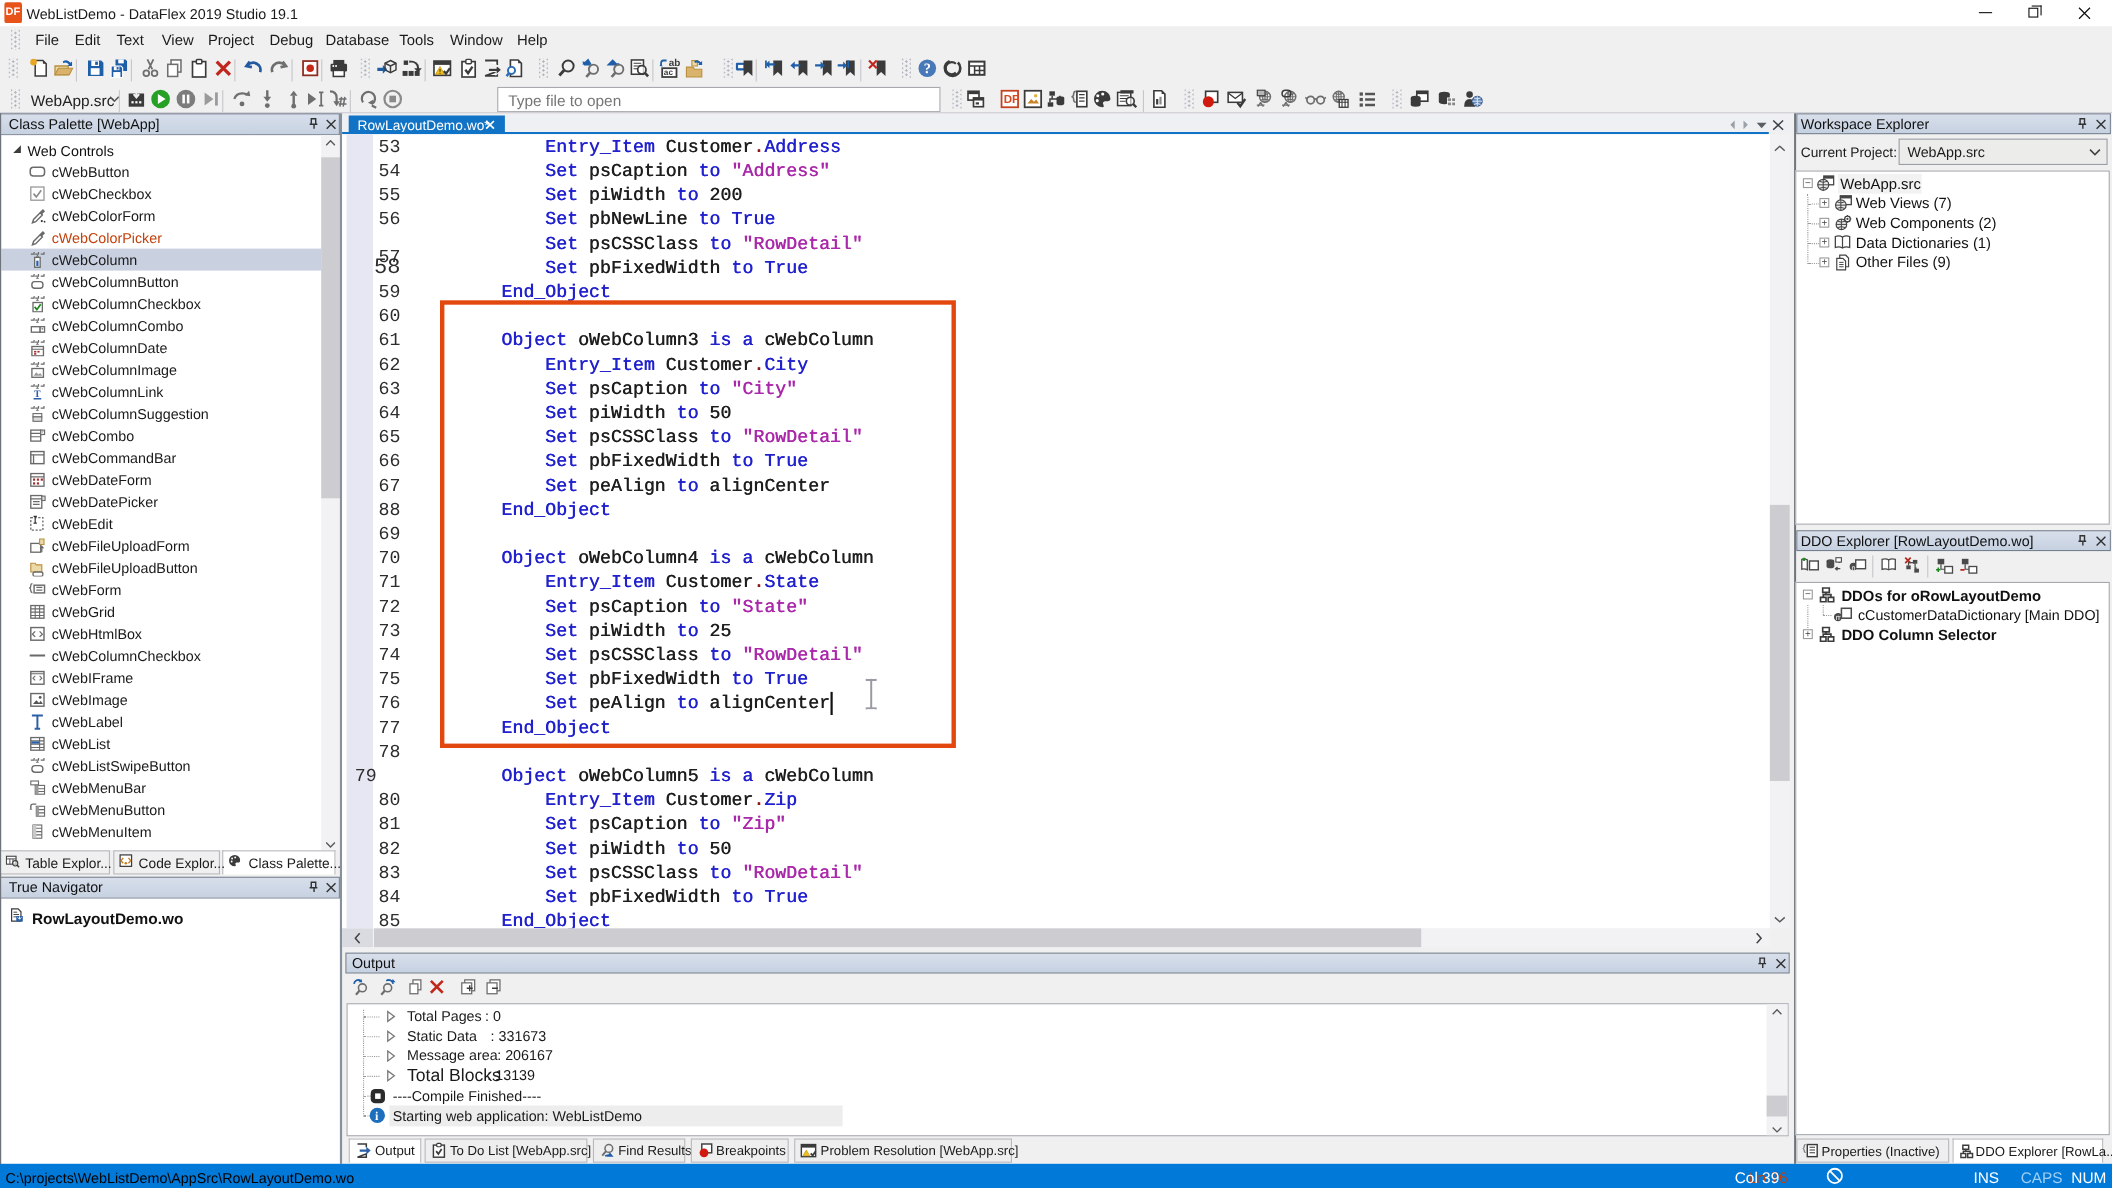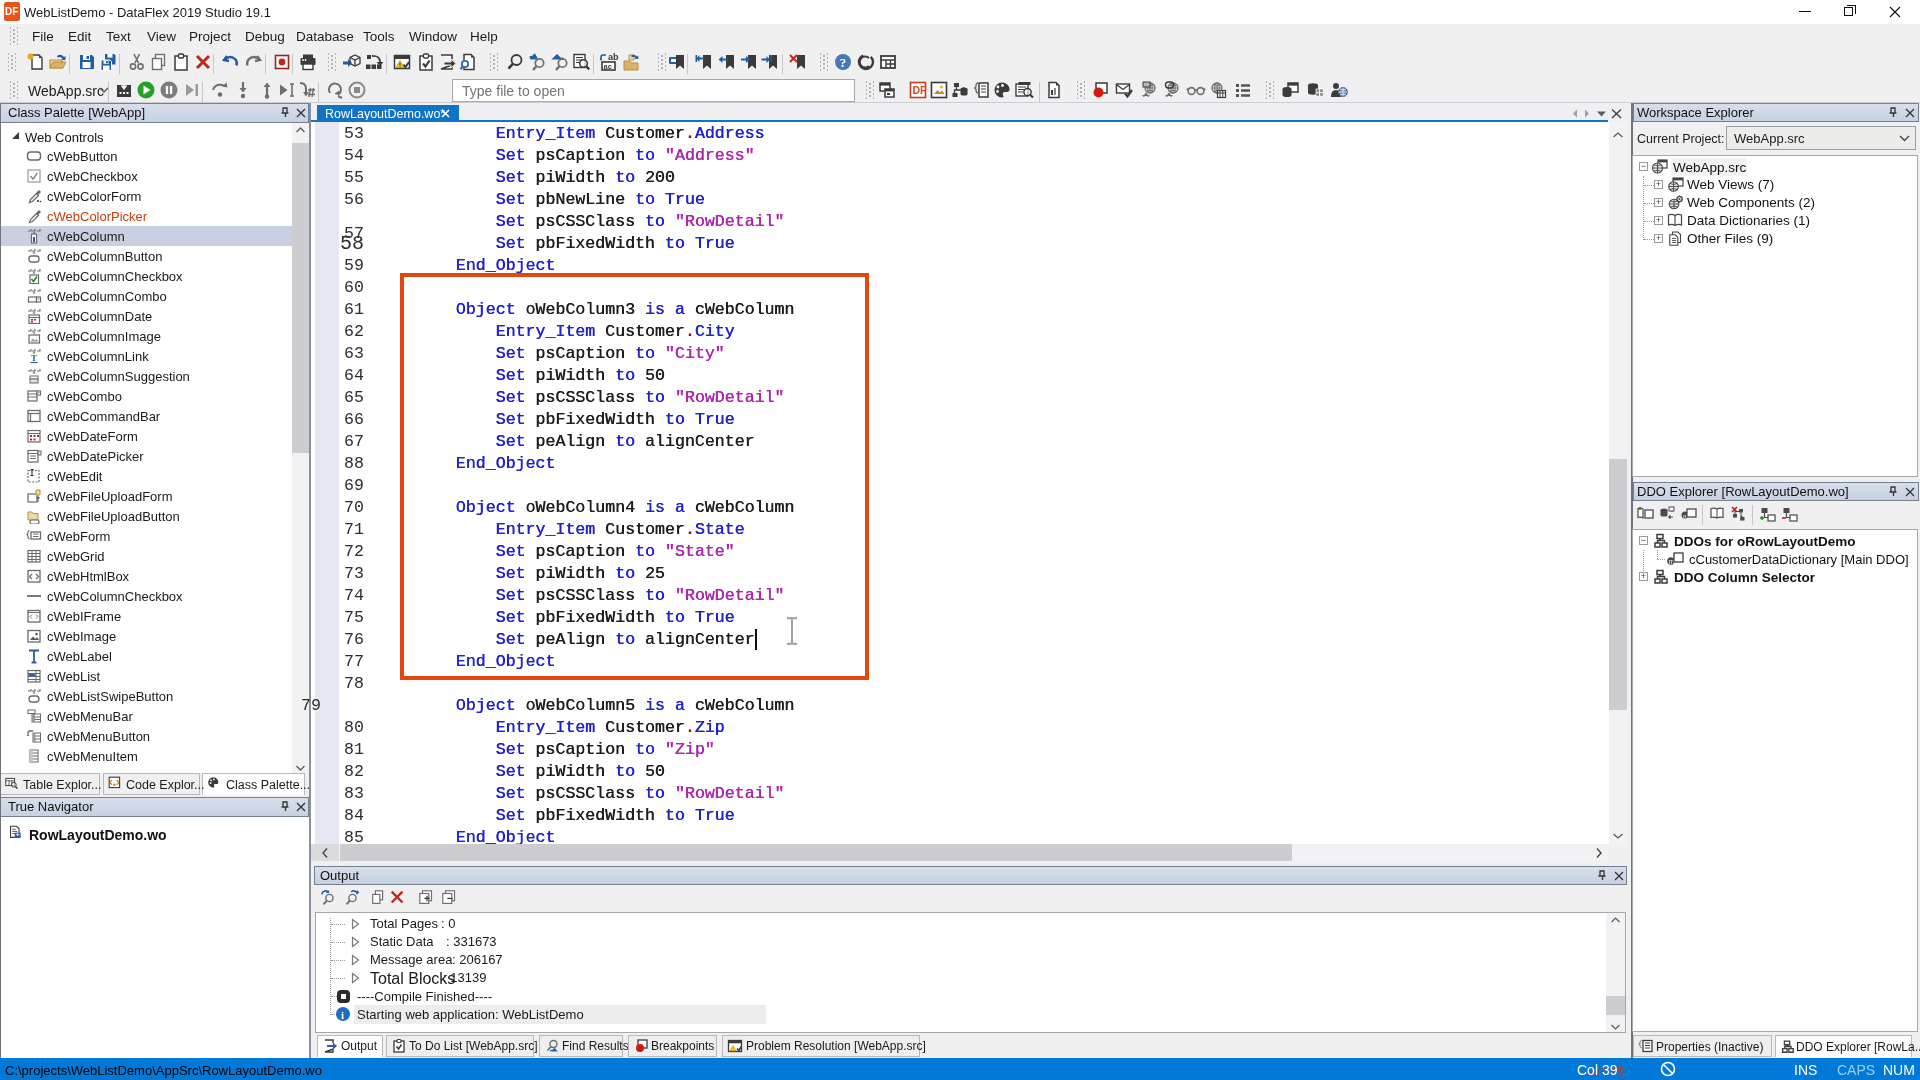--- a/index.html
+++ b/index.html
@@ -361,21 +361,21 @@
 <div class="t mono code" style="left:376px;top:563px;font-size:16.6px;line-height:22px;color:#1e1e1e">            <span style="color:#2121cd">Set</span> piWidth <span style="color:#2121cd">to</span> 25</div>
 <div class="t mono" style="left:301px;top:585px;width:63px;text-align:right;font-size:16.6px;line-height:22px;color:#2d2d2d">74</div>
 <div class="t mono code" style="left:376px;top:585px;font-size:16.6px;line-height:22px;color:#1e1e1e">            <span style="color:#2121cd">Set</span> psCSSClass <span style="color:#2121cd">to</span> <span style="color:#aa28aa">"RowDetail"</span></div>
 <div class="t mono" style="left:301px;top:607px;width:63px;text-align:right;font-size:16.6px;line-height:22px;color:#2d2d2d">75</div>
 <div class="t mono code" style="left:376px;top:607px;font-size:16.6px;line-height:22px;color:#1e1e1e">            <span style="color:#2121cd">Set</span> pbFixedWidth <span style="color:#2121cd">to</span> <span style="color:#2121cd">True</span></div>
 <div class="t mono" style="left:301px;top:629px;width:63px;text-align:right;font-size:16.6px;line-height:22px;color:#2d2d2d">76</div>
 <div class="t mono code" style="left:376px;top:629px;font-size:16.6px;line-height:22px;color:#1e1e1e">            <span style="color:#2121cd">Set</span> peAlign <span style="color:#2121cd">to</span> alignCenter</div>
 <div class="t mono" style="left:301px;top:651px;width:63px;text-align:right;font-size:16.6px;line-height:22px;color:#2d2d2d">77</div>
 <div class="t mono code" style="left:376px;top:651px;font-size:16.6px;line-height:22px;color:#1e1e1e">        <span style="color:#2121cd">End_Object</span></div>
 <div class="t mono" style="left:301px;top:673px;width:63px;text-align:right;font-size:16.6px;line-height:22px;color:#2d2d2d">78</div>
-<div class="t mono" style="left:301px;top:695px;width:63px;text-align:left;font-size:16.6px;line-height:22px;color:#2d2d2d">79</div>
+<div class="t mono" style="left:301px;top:695px;width:63px;text-align:center;font-size:16.6px;line-height:22px;color:#2d2d2d">79</div>
 <div class="t mono code" style="left:376px;top:695px;font-size:16.6px;line-height:22px;color:#1e1e1e">        <span style="color:#2121cd">Object</span> oWebColumn5 <span style="color:#2121cd">is</span> <span style="color:#2121cd">a</span> cWebColumn</div>
 <div class="t mono" style="left:301px;top:717px;width:63px;text-align:right;font-size:16.6px;line-height:22px;color:#2d2d2d">80</div>
 <div class="t mono code" style="left:376px;top:717px;font-size:16.6px;line-height:22px;color:#1e1e1e">            <span style="color:#2121cd">Entry_Item</span> Customer<span style="color:#8b1a1a">.</span><span style="color:#2121cd">Zip</span></div>
 <div class="t mono" style="left:301px;top:739px;width:63px;text-align:right;font-size:16.6px;line-height:22px;color:#2d2d2d">81</div>
 <div class="t mono code" style="left:376px;top:739px;font-size:16.6px;line-height:22px;color:#1e1e1e">            <span style="color:#2121cd">Set</span> psCaption <span style="color:#2121cd">to</span> <span style="color:#aa28aa">"Zip"</span></div>
 <div class="t mono" style="left:301px;top:761px;width:63px;text-align:right;font-size:16.6px;line-height:22px;color:#2d2d2d">82</div>
 <div class="t mono code" style="left:376px;top:761px;font-size:16.6px;line-height:22px;color:#1e1e1e">            <span style="color:#2121cd">Set</span> piWidth <span style="color:#2121cd">to</span> 50</div>
 <div class="t mono" style="left:301px;top:783px;width:63px;text-align:right;font-size:16.6px;line-height:22px;color:#2d2d2d">83</div>
 <div class="t mono code" style="left:376px;top:783px;font-size:16.6px;line-height:22px;color:#1e1e1e">            <span style="color:#2121cd">Set</span> psCSSClass <span style="color:#2121cd">to</span> <span style="color:#aa28aa">"RowDetail"</span></div>
 <div class="t mono" style="left:301px;top:805px;width:63px;text-align:right;font-size:16.6px;line-height:22px;color:#2d2d2d">84</div>

